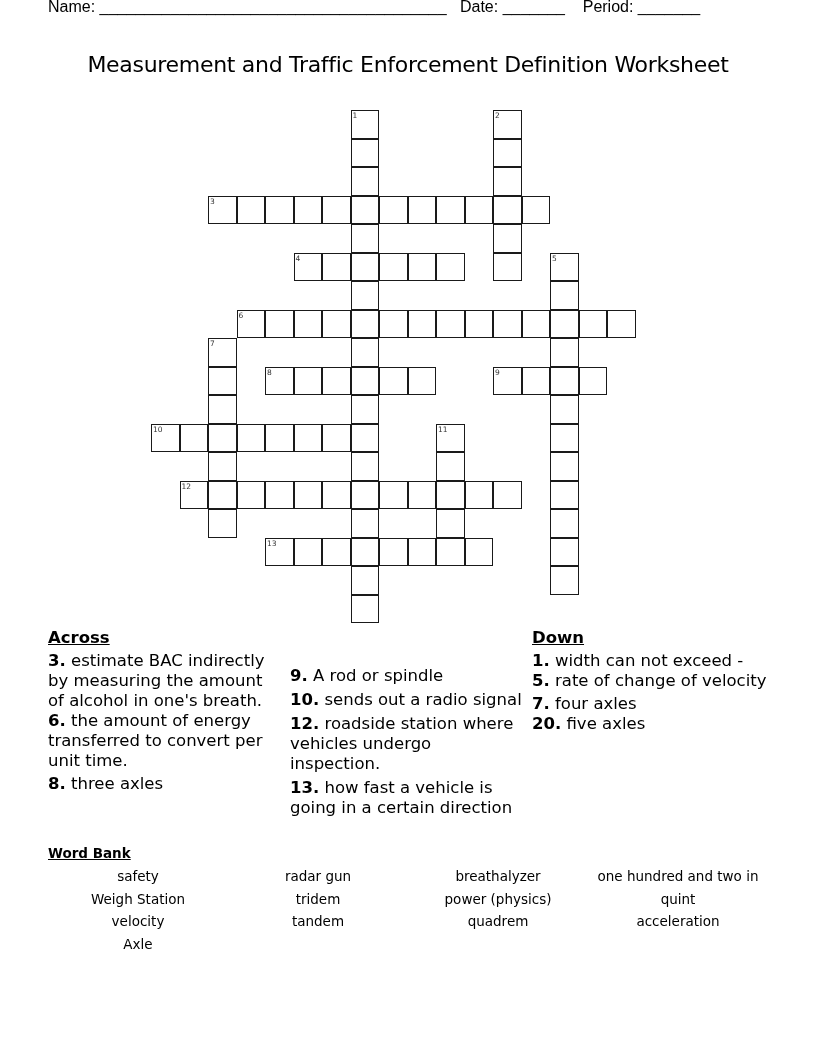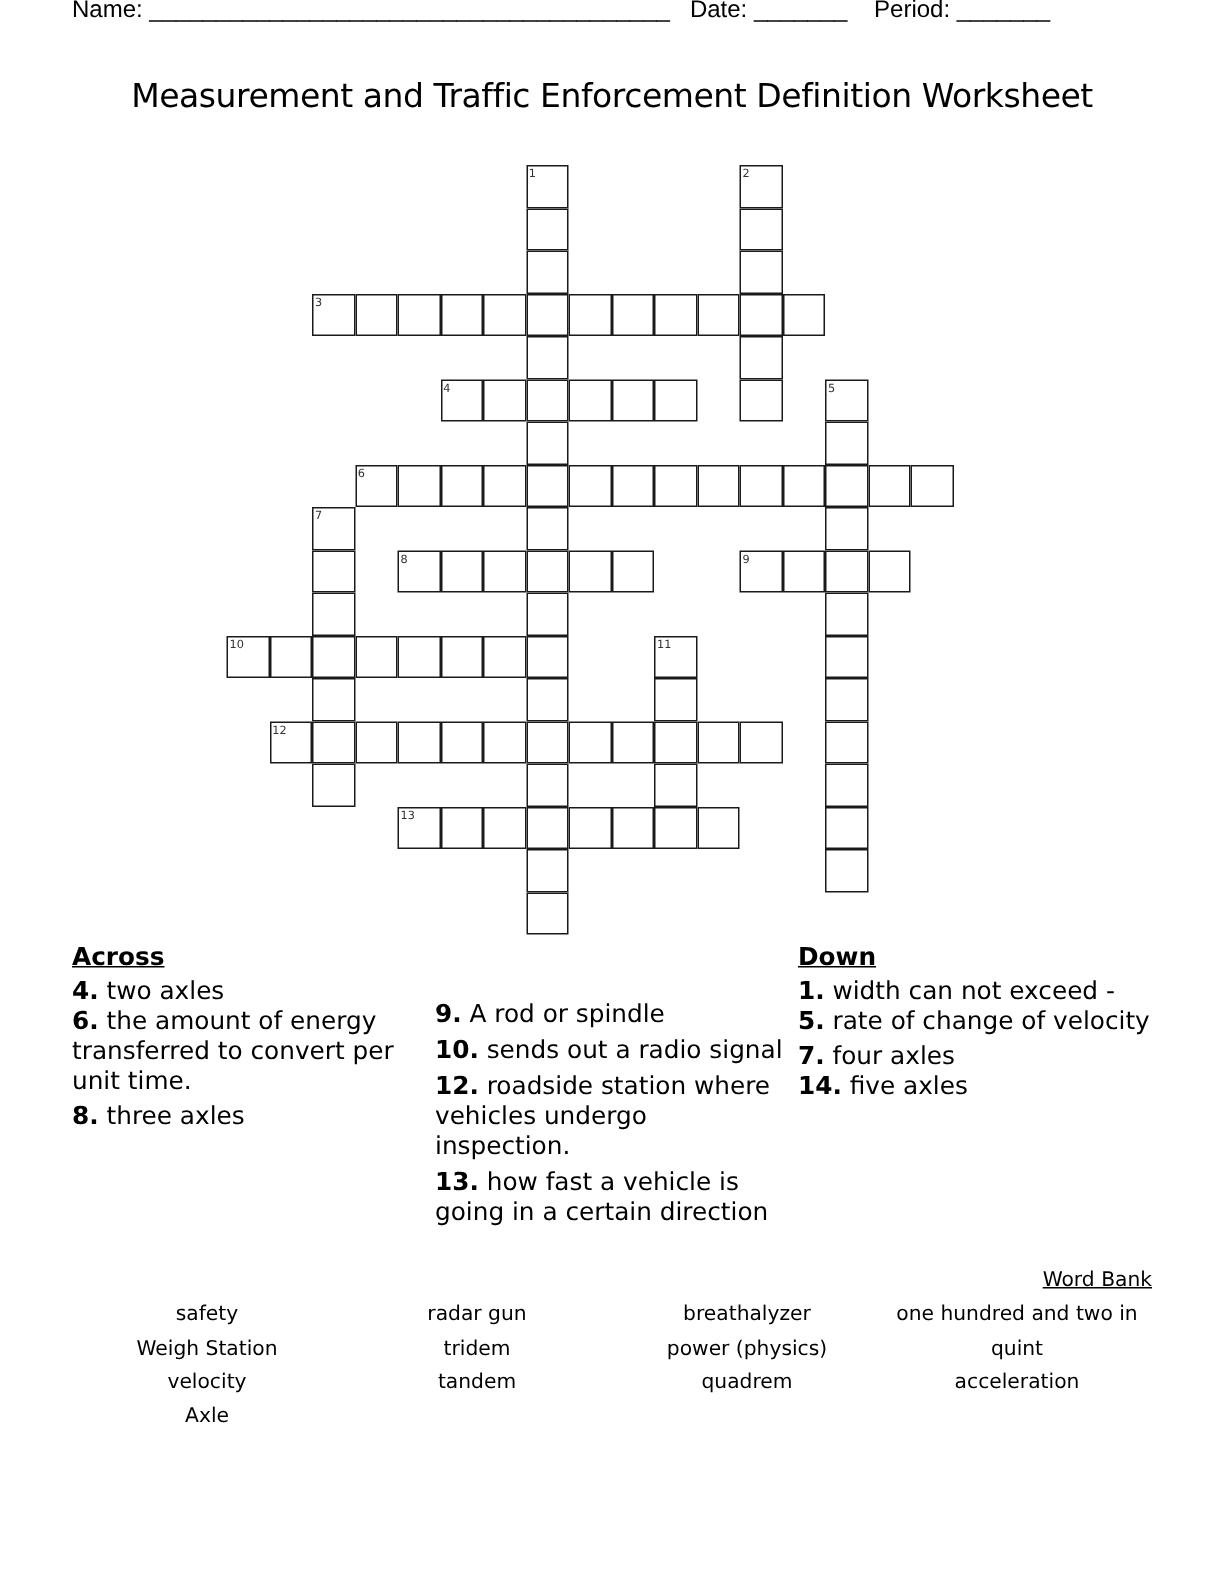--- a/index.html
+++ b/index.html
@@ -22,21 +22,21 @@
       font-size: 7.5px; color: #333; line-height: 9px;
     }
     .clues { position: absolute; top: 628px; font-family: "DejaVu Sans", sans-serif; font-size: 16.5px; line-height: 20px; }
     .clues .heading { font-weight: bold; text-decoration: underline; margin-bottom: 3px; display: block; }
     .clue { display: block; margin-bottom: 0px; }
     .clue .n { font-weight: bold; }
     .col-across { left: 48px; width: 232px; }
     .col-mid { left: 290px; width: 232px; top: 666px; }
     .col-down { left: 532px; width: 240px; }
     .wordbank { position: absolute; top: 845px; left: 48px; width: 720px; font-family: "DejaVu Sans", sans-serif; font-size: 13.5px; }
-    .wordbank .wb-title { font-weight: normal; text-decoration: underline; display: block; height: 22px; text-align: right; }
+    .wordbank .wb-title { font-weight: bold; text-decoration: underline; display: block; height: 22px; }
     .wb-grid { display: grid; grid-template-columns: 180px 180px 180px 180px; row-gap: 4.5px; text-align: center; }
     .wb-item { line-height: 18px; }
   </style>
 </head>
 <body>
 
 <div class="header-line">Name: _______________________________________   Date: _______    Period: _______</div>
 <div class="title">Measurement and Traffic Enforcement Definition Worksheet</div>
 
 <div class="grid" id="grid">
@@ -167,38 +167,38 @@
     </div>
     <div class="cell" style="left: 293.5px; top: 537.5px;"></div>
     <div class="cell" style="left: 322px; top: 537.5px;"></div>
     <div class="cell" style="left: 379px; top: 537.5px;"></div>
     <div class="cell" style="left: 407.5px; top: 537.5px;"></div>
     <div class="cell" style="left: 464.5px; top: 537.5px;"></div>
   </div>
 
 <div class="clues col-across">
   <span class="heading">Across</span>
-  <span class="clue"><span class="n">4.</span><span> two axles</span></span>
+  <span class="clue"><span class="n">3.</span><span> estimate BAC indirectly by measuring the amount of alcohol in one's breath.</span></span>
   <span class="clue"><span class="n">6.</span><span> the amount of energy transferred to convert per unit time.</span></span>
   <span class="clue" style="margin-top:3px"><span class="n">8.</span><span> three axles</span></span>
 </div>
 
 <div class="clues col-mid">
   <span class="clue"><span class="n">9.</span><span> A rod or spindle</span></span>
   <span class="clue" style="margin-top:4px"><span class="n">10.</span><span> sends out a radio signal</span></span>
   <span class="clue" style="margin-top:4px"><span class="n">12.</span><span> roadside station where vehicles undergo inspection.</span></span>
   <span class="clue" style="margin-top:4px"><span class="n">13.</span><span> how fast a vehicle is going in a certain direction</span></span>
 </div>
 
 <div class="clues col-down">
   <span class="heading">Down</span>
   <span class="clue"><span class="n">1.</span><span> width can not exceed -</span></span>
   <span class="clue"><span class="n">5.</span><span> rate of change of velocity</span></span>
   <span class="clue" style="margin-top:3px"><span class="n">7.</span><span> four axles</span></span>
-  <span class="clue"><span class="n">14.</span><span> five axles</span></span>
+  <span class="clue"><span class="n">20.</span><span> five axles</span></span>
 </div>
 
 <div class="wordbank">
   <span class="wb-title">Word Bank</span>
   <div class="wb-grid">
     <span class="wb-item">safety</span>
     <span class="wb-item">radar gun</span>
     <span class="wb-item">breathalyzer</span>
     <span class="wb-item">one hundred and two in</span>
     <span class="wb-item">Weigh Station</span>

